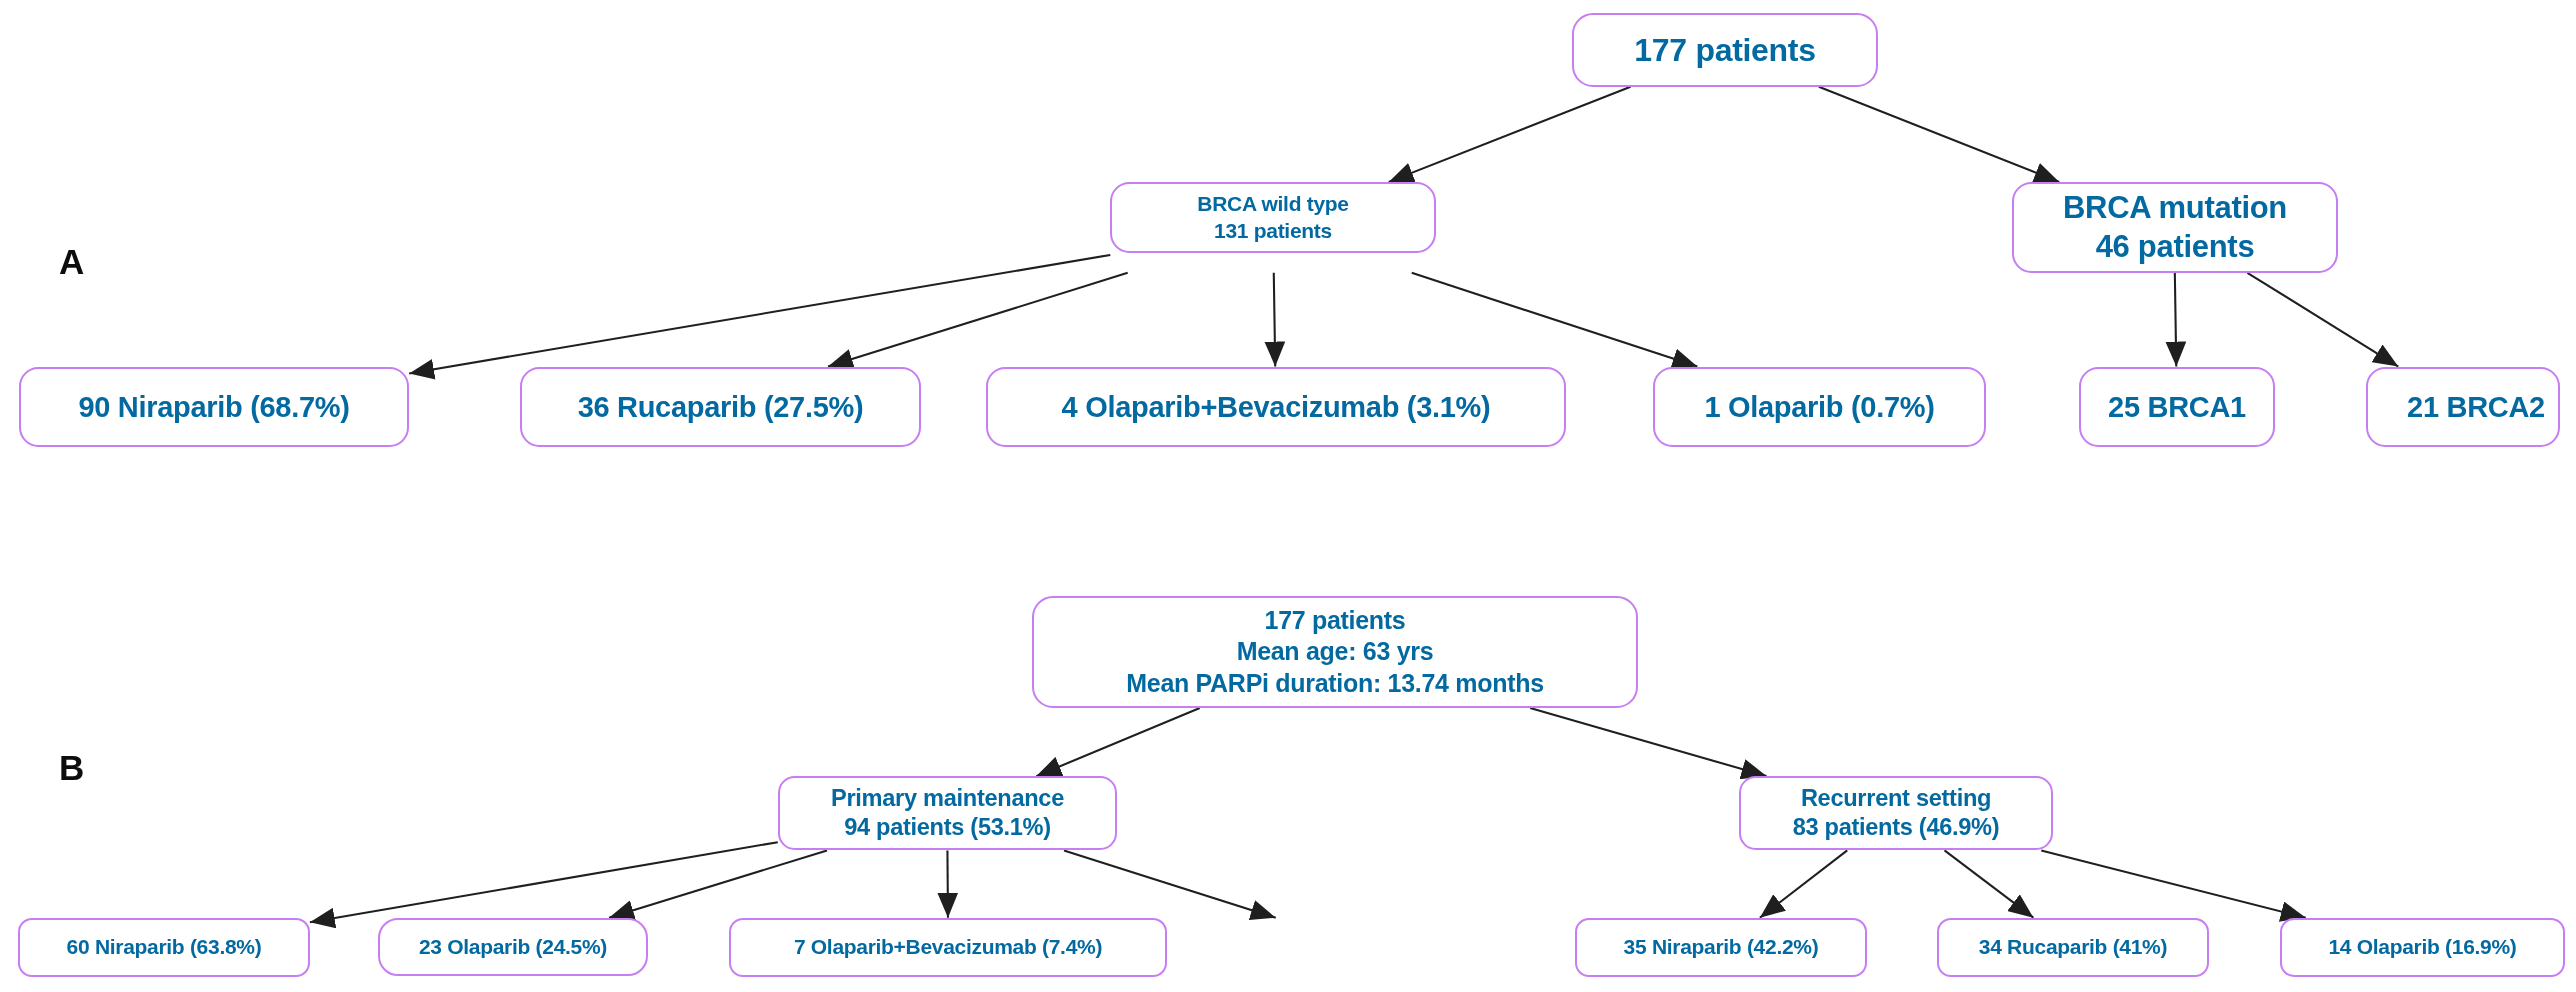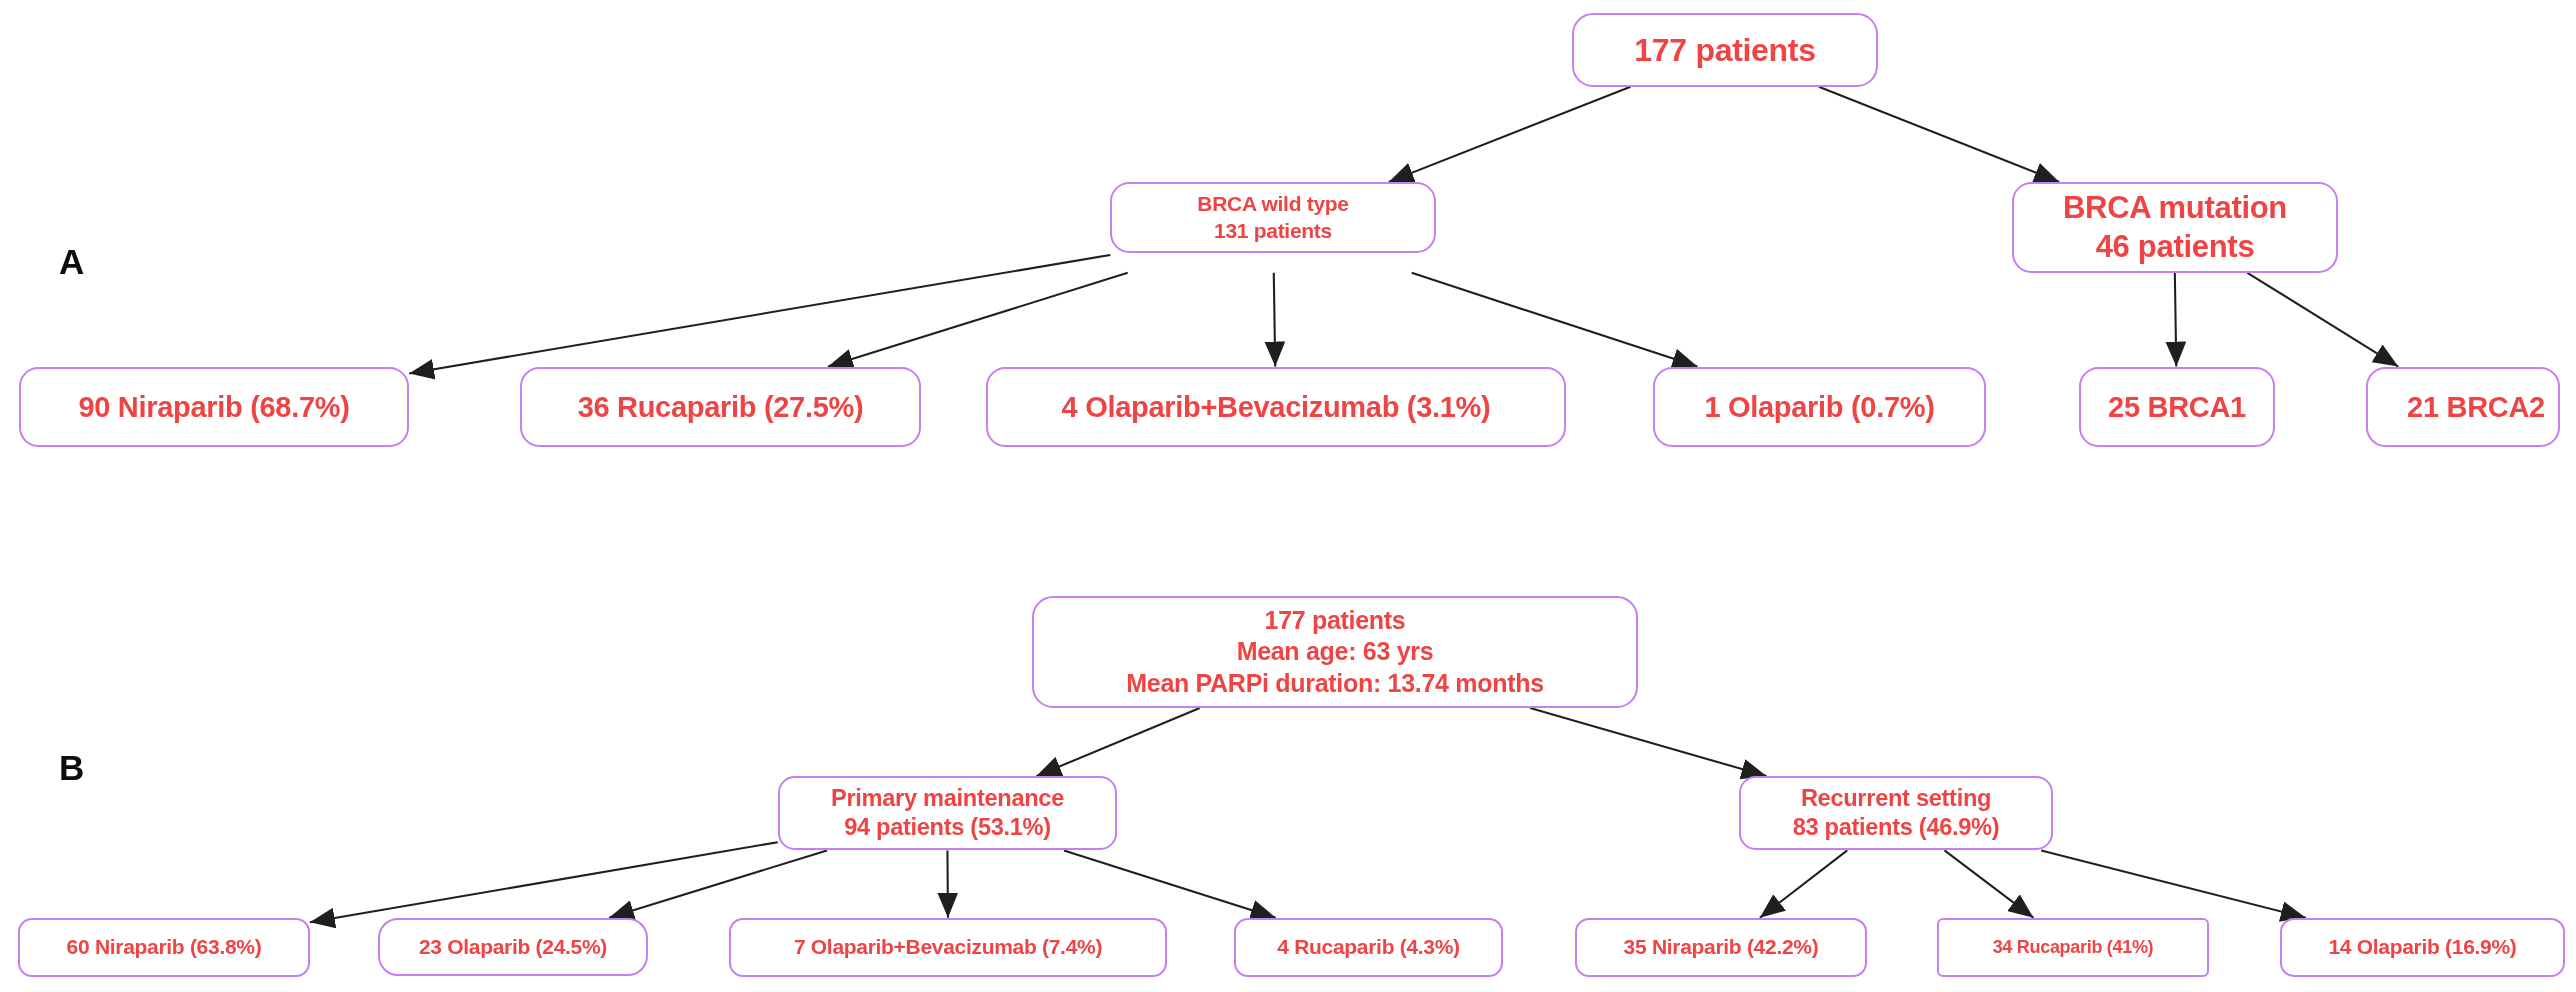--- a/index.html
+++ b/index.html
@@ -28,21 +28,21 @@
     box-sizing: border-box;
     background: #ffffff;
     border-style: solid;
     border-color: #c67ef2;
     display: flex;
     flex-direction: column;
     align-items: center;
     justify-content: center;
     text-align: center;
     font-weight: bold;
-    color: #ef4444;
+    color: #0369a1;
     line-height: 1.25;
     letter-spacing: -0.3px;
     white-space: nowrap;
     z-index: 2;
   }
   .node-line {
     display: block;
   }
   .panel-label {
     position: absolute;
@@ -134,26 +134,23 @@
     </div>
     <div class="node" style="left: 18px; top: 918px; width: 292px; height: 59px; font-size: 21px; border-radius: 14px; border-width: 2.1px; border-color: rgb(198, 126, 242);">
       <div class="node-line">60 Niraparib (63.8%)</div>
     </div>
     <div class="node" style="left: 378px; top: 918px; width: 270px; height: 58px; font-size: 21px; border-radius: 20px; border-width: 2.1px; border-color: rgb(198, 126, 242);">
       <div class="node-line">23 Olaparib (24.5%)</div>
     </div>
     <div class="node" style="left: 729px; top: 918px; width: 438px; height: 59px; font-size: 21px; border-radius: 14px; border-width: 2.1px; border-color: rgb(198, 126, 242);">
       <div class="node-line">7 Olaparib+Bevacizumab (7.4%)</div>
     </div>
-    <div class="node" style="left: 1234px; top: 918px; width: 269px; height: 59px; font-size: 21px; border-radius: 14px; border-width: 2.1px; border-color: rgb(198, 126, 242);">
-      <div class="node-line">4 Rucaparib (4.3%)</div>
-    </div>
     <div class="node" style="left: 1575px; top: 918px; width: 292px; height: 59px; font-size: 21px; border-radius: 14px; border-width: 2.1px; border-color: rgb(198, 126, 242);">
       <div class="node-line">35 Niraparib (42.2%)</div>
     </div>
-    <div class="node" style="left: 1937px; top: 918px; width: 272px; height: 59px; font-size: 18px; border-radius: 6px; border-width: 2.1px; border-color: rgb(198, 126, 242);">
+    <div class="node" style="left: 1937px; top: 918px; width: 272px; height: 59px; font-size: 21px; border-radius: 14px; border-width: 2.1px; border-color: rgb(198, 126, 242);">
       <div class="node-line">34 Rucaparib (41%)</div>
     </div>
     <div class="node" style="left: 2280px; top: 918px; width: 285px; height: 59px; font-size: 21px; border-radius: 14px; border-width: 2.1px; border-color: rgb(198, 126, 242);">
       <div class="node-line">14 Olaparib (16.9%)</div>
     </div>
   </div>
 
 
 </body></html>

